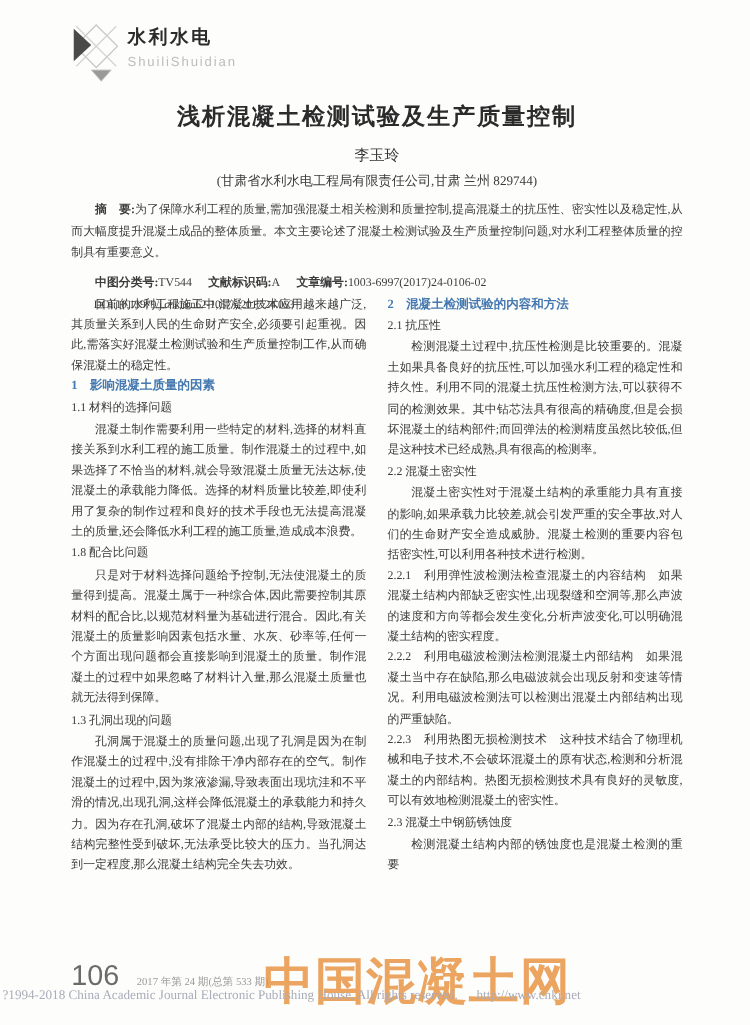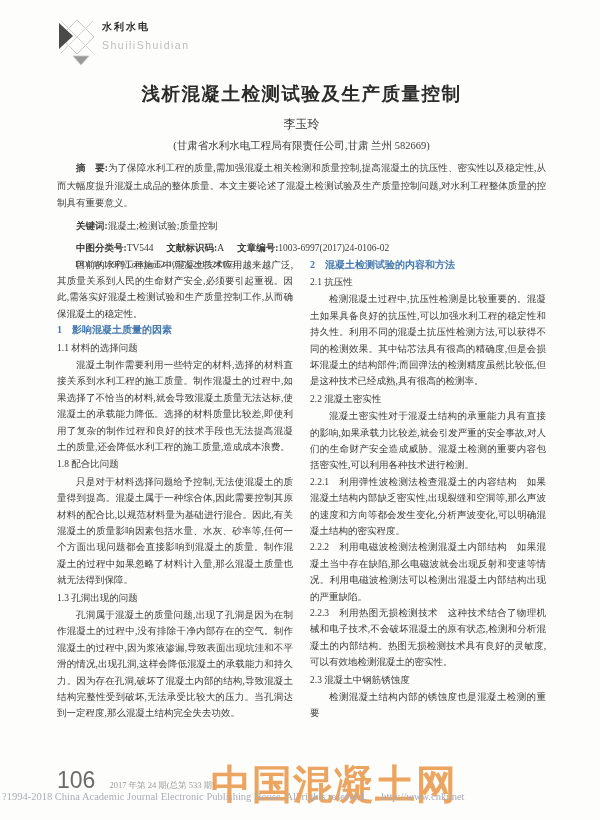--- a/index.html
+++ b/index.html
@@ -5,21 +5,21 @@
   html,body{margin:0;padding:0;background:#e9e9e9;}
   .page{
     position:relative;width:600px;height:820px;margin:0 auto;
     background:#fdfdfc;overflow:hidden;color:#3a3a3a;
     font-family:"Liberation Serif","DejaVu Serif",serif;
   }
   
   .masthead{position:absolute;top:16px;left:56px;display:flex;align-items:flex-start;}
   .mast-logo{width:42px;height:50px;flex:0 0 auto;}
   .mast-text{margin-left:4px;padding-top:4px;}
-  .mast-cn{font-size:10px;font-weight:bold;color:#2c2c2c;letter-spacing:2px;font-family:"Liberation Sans","DejaVu Sans",sans-serif;}
+  .mast-cn{font-size:15px;font-weight:bold;color:#2c2c2c;letter-spacing:2px;font-family:"Liberation Sans","DejaVu Sans",sans-serif;}
   .mast-py{font-size:10.5px;color:#bdbdbd;letter-spacing:1.5px;margin-top:5px;font-family:"Liberation Sans","DejaVu Sans",sans-serif;}
   
   .paper{position:absolute;left:57px;top:83px;width:489px;}
   .title{text-align:center;font-size:18.5px;line-height:22px;font-weight:bold;color:#2b2b2b;letter-spacing:1.5px;}
   .author{text-align:center;font-size:12px;line-height:14px;margin-top:12px;color:#333;}
   .affil{text-align:center;font-size:10.5px;line-height:13px;margin-top:8px;color:#3b3b3b;}
   .abstract{margin:8px 0 0 0;font-size:9.5px;line-height:17.5px;text-align:justify;text-indent:2em;color:#3c3c3c;word-break:break-all;}
   .lbl{font-weight:bold;}
   .meta{margin:0;font-size:9.5px;line-height:16px;text-indent:2em;color:#3c3c3c;}
   .kw{margin-top:5px;}
@@ -61,25 +61,24 @@
     </svg>
     <div class="mast-text">
       <div class="mast-cn">水利水电</div>
       <div class="mast-py">ShuiliShuidian</div>
     </div>
   </div>
 
   <div class="paper">
     <div class="title">浅析混凝土检测试验及生产质量控制</div>
     <div class="author">李玉玲</div>
-    <div class="affil">(甘肃省水利水电工程局有限责任公司,甘肃 兰州 582669)</div>
+    <div class="affil">(甘肃省水利水电工程局有限责任公司,甘肃 兰州 829744)</div>
 
     <p class="abstract"><span class="lbl">摘　要:</span><span>为了保障水利工程的质量,需加强混凝土相关检测和质量控制,提高混凝土的抗压性、密实性以及稳定性,从而大幅度提升混凝土成品的整体质量。本文主要论述了混凝土检测试验及生产质量控制问题,对水利工程整体质量的控制具有重要意义。</span></p>
 
-    <p class="meta kw"><span class="lbl">关键词:</span><span>混凝土;检测试验;质量控制</span></p>
 
     <p class="meta clc"><span class="lbl">中图分类号:</span><span>TV544</span><span class="lbl gap">文献标识码:</span><span>A</span><span class="lbl gap">文章编号:</span><span>1003-6997(2017)24-0106-02</span></p>
 
     <p class="doi">DOI:10.15979/j.cnki.cn62-1057/s.2017.24.053</p>
 
     <div class="columns">
       <div class="col">
         <p>目前的水利工程施工中,混凝土技术应用越来越广泛,其质量关系到人民的生命财产安全,必须要引起重视。因此,需落实好混凝土检测试验和生产质量控制工作,从而确保混凝土的稳定性。</p>
         <p class="h-blue">1　影响混凝土质量的因素</p>
         <p class="h-sub">1.1 材料的选择问题</p>

